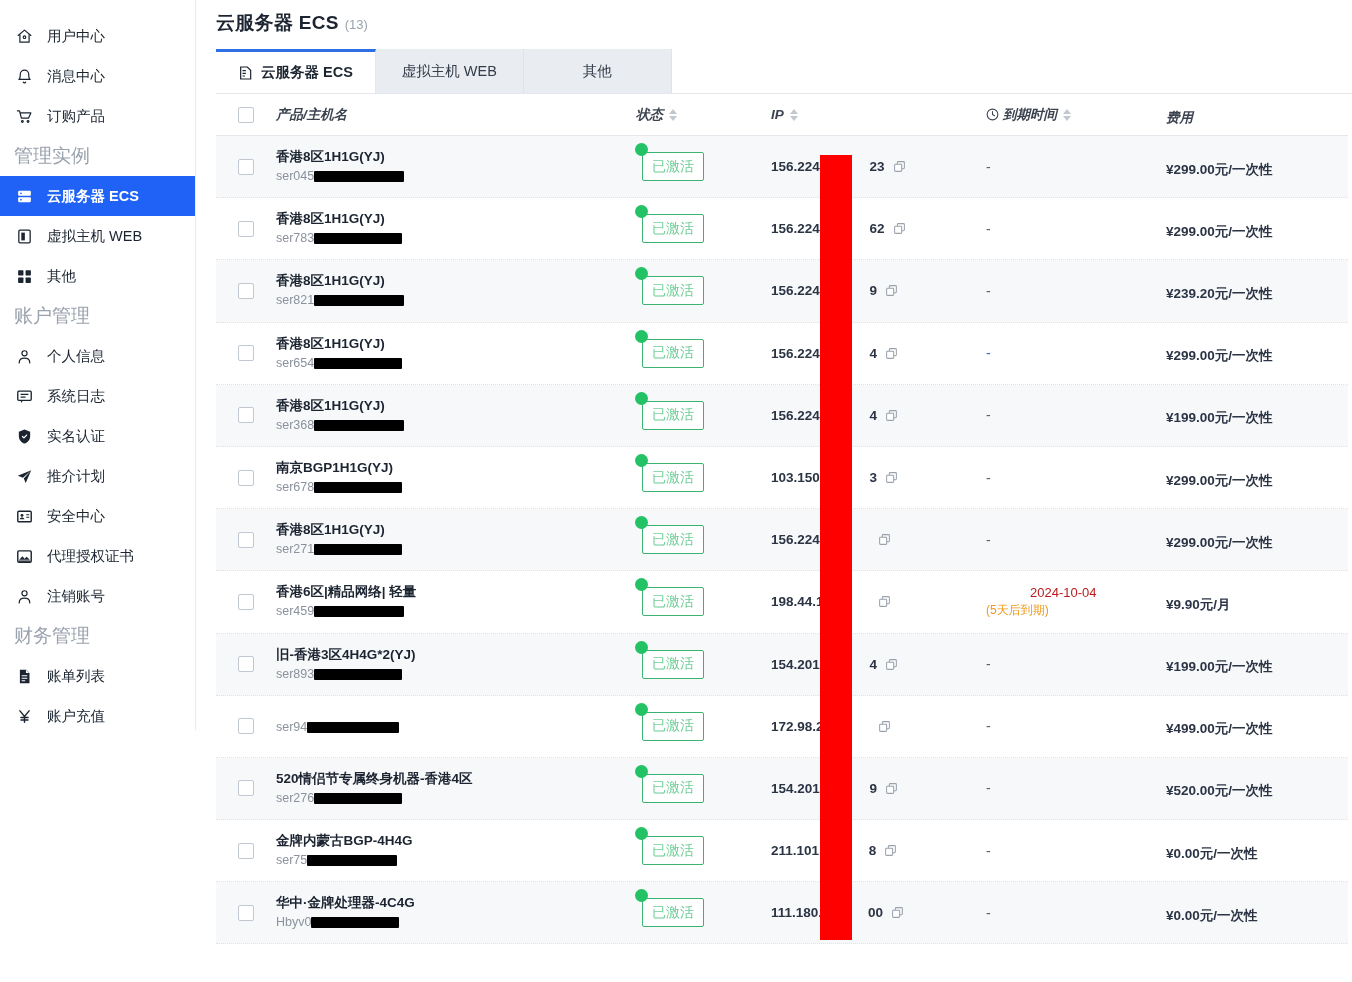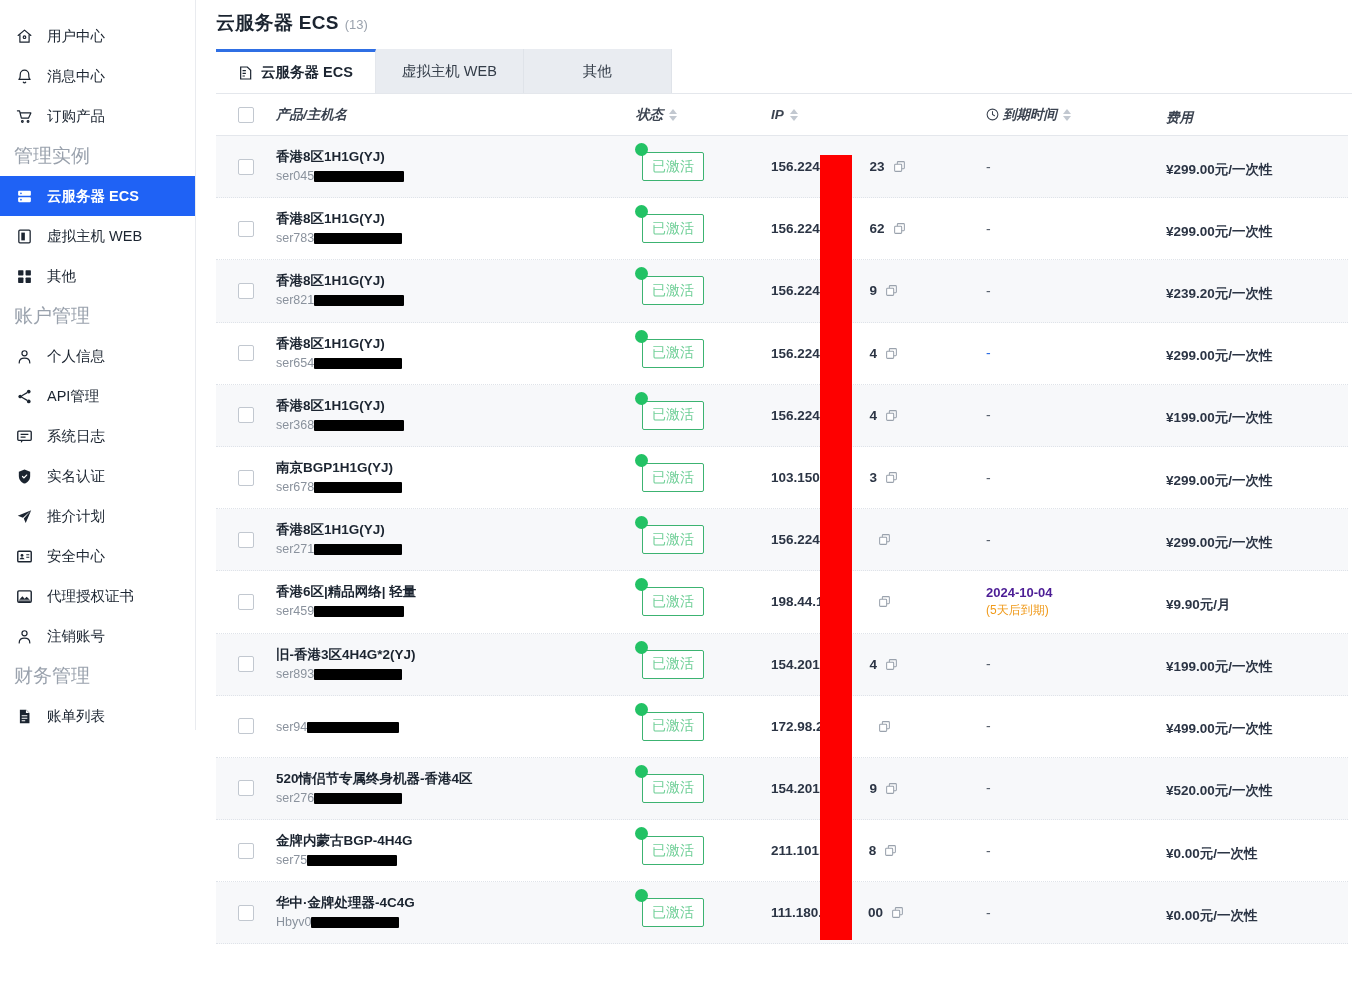--- a/index.html
+++ b/index.html
@@ -123,21 +123,21 @@
     position: absolute; left: -1px; top: -9px;
     width: 13px; height: 13px; border-radius: 50%;
     background: #23c265;
   }
 
   .ip-line { display: flex; align-items: center; font-weight: bold; color: #2b3444; font-size: 13.5px; }
   .copy-ico { margin-left: 8px; cursor: pointer; }
 
   .exp-dash { color: #59626e; font-size: 14px; }
   .exp-dash.link { color: #2f6fe4; }
-  .exp-date { font-size: 13px; font-weight: bold; color: #4c1d95; line-height: 16px; }
+  .exp-date { font-size: 13px; font-weight: normal; color: #b91c1c; line-height: 16px; margin-left: 44px; }
   .exp-warn { font-size: 12px; color: #f09a1a; line-height: 16px; margin-top: 1px; }
   .fee { font-size: 13.5px; font-weight: bold; color: #2b3444; }
 
   .sorter { display: inline-flex; flex-direction: column; margin-left: 6px; position: relative; top: 0px; }
   .sorter i { display:block; width:0;height:0; border-left:4px solid transparent;border-right:4px solid transparent; }
   .sorter i.up { border-bottom:5px solid #c2c8d0; margin-bottom:2px; }
   .sorter i.dn { border-top:5px solid #c2c8d0; }
 
   .hdr-cell { display: flex; align-items: center; font-style: italic; }
   .hdr-cell .clock { margin-right: 4px; display:flex; align-items:center; }
@@ -222,31 +222,20 @@
         <span>账户管理</span>
       </div>
       <div class="nav-item">
         <span class="ico">
           <svg width="17" height="17" viewBox="0 0 24 24" fill="none" stroke="currentColor" stroke-width="1.7" stroke-linecap="round" stroke-linejoin="round">
             <circle cx="12" cy="7.5" r="3.6"></circle>
             <path d="M4.5 21c0-4.2 3.4-6.6 7.5-6.6s7.5 2.4 7.5 6.6"></path>
           </svg>
         </span>
         <span class="lbl">个人信息</span>
-      </div>
-      <div class="nav-item">
-        <span class="ico">
-          <svg width="17" height="17" viewBox="0 0 24 24" fill="currentColor">
-            <circle cx="18" cy="5" r="2.6"></circle>
-            <circle cx="6" cy="12" r="2.6"></circle>
-            <circle cx="18" cy="19" r="2.6"></circle>
-            <path d="M8.2 10.8l7.6-4.3M8.2 13.2l7.6 4.3" stroke="currentColor" stroke-width="1.7"></path>
-          </svg>
-        </span>
-        <span class="lbl">API管理</span>
       </div>
       <div class="nav-item">
         <span class="ico">
           <svg width="17" height="17" viewBox="0 0 24 24" fill="none">
             <rect x="2.5" y="4.5" width="19" height="13" rx="1.5" stroke="currentColor" stroke-width="1.9"></rect>
             <path d="M7 21l3-3.5h-3z" fill="currentColor"></path>
             <path d="M6.5 9h11M6.5 13h7" stroke="currentColor" stroke-width="1.7"></path>
           </svg>
         </span>
         <span class="lbl">系统日志</span>

